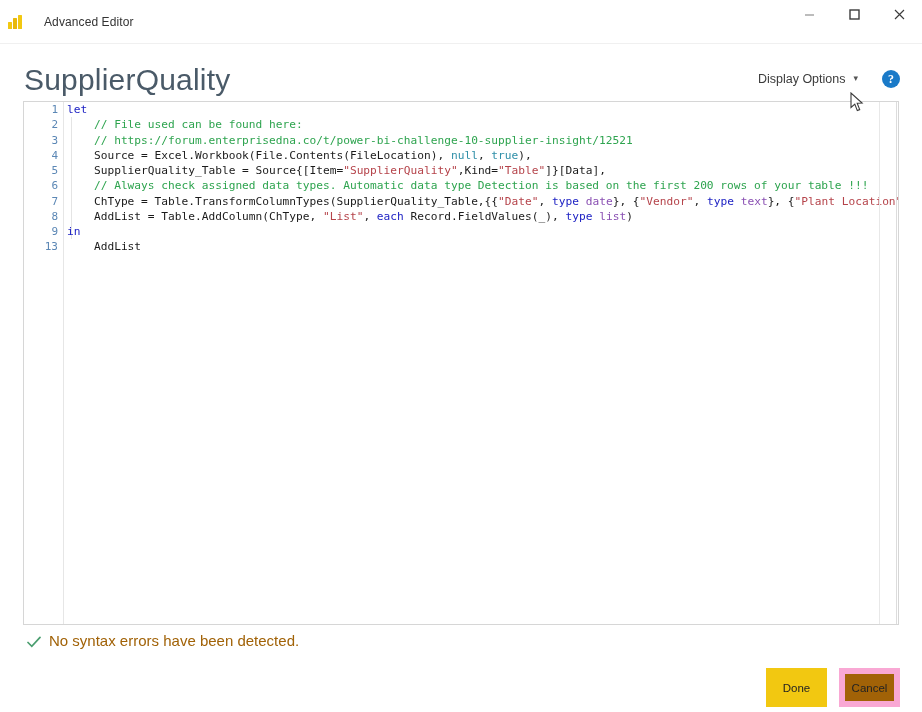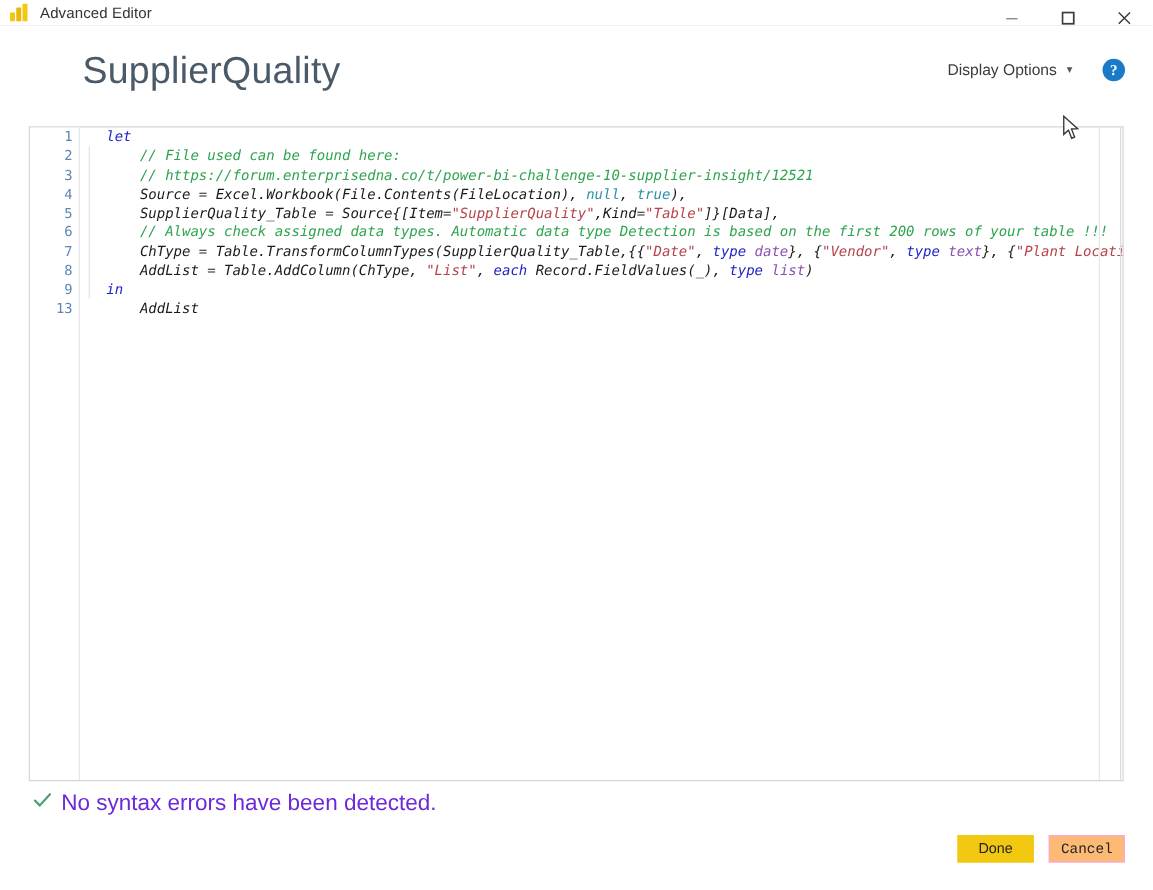--- a/index.html
+++ b/index.html
@@ -7,26 +7,27 @@
     margin: 0; padding: 0;
     width: 922px; height: 712px;
     overflow: hidden;
     background: #ffffff;
     font-family: "Liberation Sans", sans-serif;
     -webkit-font-smoothing: antialiased;
   }
 
   
   .titlebar {
-    height: 21px;
+    height: 44px;
     display: flex;
     align-items: center;
     background: #ffffff;
     position: relative;
     border-bottom: 1px solid #f0f0f0;
+    gap: 12px;
   }
   .app-icon {
     width: 16px; height: 16px;
     margin-left: 8px; margin-right: 8px;
     position: relative;
     flex: 0 0 auto;
   }
   .app-icon i {
     position: absolute;
     bottom: 1px;
@@ -55,21 +56,20 @@
   }
   .win-btn svg { display: block; }
 
   
   .header {
     height: 72px;
     position: relative;
     display: flex;
     align-items: center;
     background: #ffffff;
-    padding-left: 42px;
   }
   .page-title {
     margin-left: 24px;
     font-size: 30px;
     font-weight: 300;
     color: #4a5a68;
     letter-spacing: 0.2px;
     line-height: 1;
   }
   .header-right {
@@ -144,24 +144,23 @@
     text-align: right;
     padding-right: 5px;
     color: #5b87b5;
     font-size: 11px;
     font-family: "DejaVu Sans Mono", monospace;
   }
   .code-area {
     position: absolute;
     left: 41px; top: 0;
     right: 0; bottom: 0;
-    padding-left: 20px;
+    padding-left: 2px;
     white-space: pre;
     overflow: hidden;
-    font-style: italic;
   }
   .code-line {
     height: 15.25px;
     line-height: 15.25px;
     white-space: pre;
   }
   
   .indent-guide {
     position: absolute;
     left: 47px;
@@ -193,61 +192,60 @@
   .tk-lit  { color: #2f8fa8; text-align: right; }
   .tk-type { color: #8a50b3; }
   .tk-id   { color: #1b1b1b; }
 
   
   .status {
     position: absolute;
     left: 26px;
     top: 632px;
     display: flex;
-    align-items: flex-start;
-    font-size: 18px;
-    color: #6d28d9;
+    align-items: flex-end;
+    font-size: 15px;
+    color: #a16207;
   }
   .status .check {
     width: 15px; height: 15px;
     margin-right: 8px;
     display: flex; align-items: center; justify-content: center;
   }
 
   
   .footer {
     position: absolute;
     right: 22px;
     top: 668px;
     display: flex;
     align-items: center;
   }
   .btn {
-    height: 22px;
+    height: 39px;
     min-width: 60px;
     font-size: 11.5px;
     display: flex;
     align-items: center;
     justify-content: center;
     cursor: pointer;
     font-family: "Liberation Sans", sans-serif;
   }
   .btn-done {
     background: #F2C811;
     color: #232323;
     border: 1px solid #F2C811;
     width: 61px;
     margin-right: 12px;
   }
   .btn-cancel {
-    background: #fdba74;
+    background: #a16207;
     color: #232323;
-    border: 1px solid #f9a8d4;
+    border: 6px solid #f9a8d4;
     width: 61px;
-    font-family: Liberation Mono, monospace;
   }
 
   
   .mouse-cursor {
     position: absolute;
     left: 850px;
     top: 92px;
     pointer-events: none;
   }
 </style>

